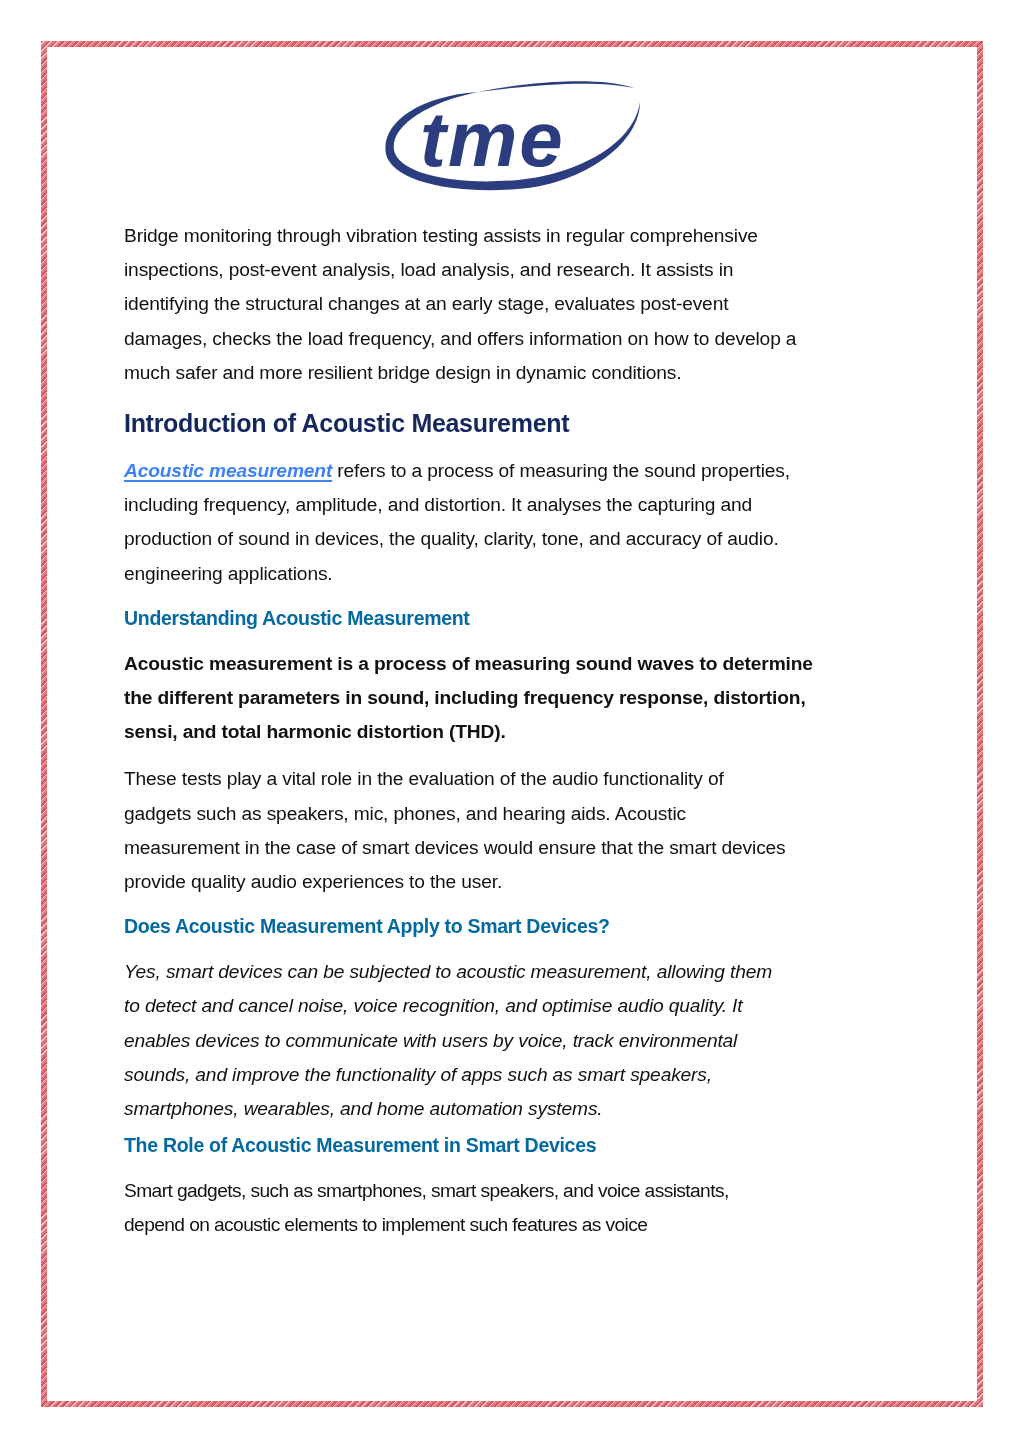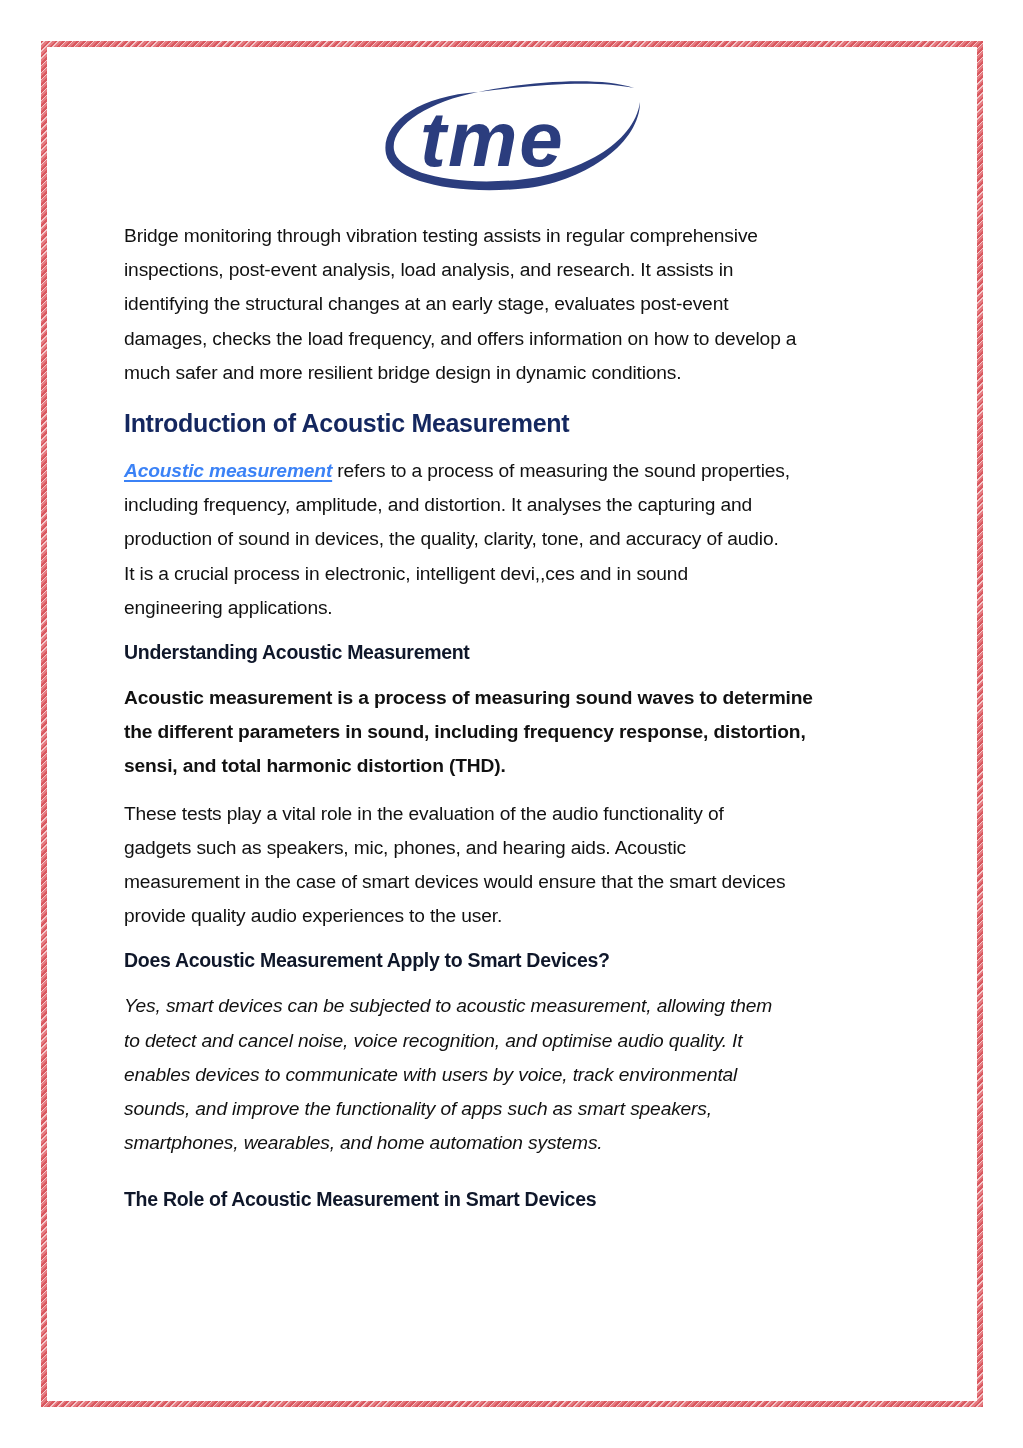--- a/index.html
+++ b/index.html
@@ -7,21 +7,21 @@
   .page-border {
     position: absolute; left: 41px; top: 41px; width: 942px; height: 1366px;
     box-sizing: border-box;
     border: 6px solid transparent;
     border-image: repeating-linear-gradient(135deg, #d9585f 0px, #d9585f 2px, #f4c7ca 2px, #f4c7ca 3px, #e57a80 3px, #e57a80 5px) 6;
   }
   .logo { position: absolute; left: 378px; top: 74px; width: 266px; height: 124px; }
   .content { position: absolute; left: 124px; top: 222px; width: 780px; color: #111111; }
   p.body { margin: 0; font-size: 19.2px; line-height: 34.2px; letter-spacing: -0.15px; }
   .h1 { margin: 0; font-size: 25px; font-weight: bold; color: #14275f; line-height: 34px; letter-spacing: -0.3px; }
-  .h2 { margin: 0; font-size: 19.5px; font-weight: bold; color: #0f172a; line-height: 30px; letter-spacing: -0.3px; }
+  .h2 { margin: 0; font-size: 19.5px; font-weight: bold; color: #0369a1; line-height: 30px; letter-spacing: -0.3px; }
   .link { color: #3b82f6; font-weight: bold; font-style: italic; text-decoration: underline; text-decoration-thickness: 2px; text-underline-offset: 3px; }
   .last p.body { letter-spacing: -0.6px; }
 </style>
 </head>
 <body>
 
 <div class="page-border"></div>
 
 <div class="logo">
   <svg width="266" height="124" viewBox="0 0 266 124">
@@ -40,21 +40,20 @@
     <p class="body">damages, checks the load frequency, and offers information on how to develop a</p>
     <p class="body">much safer and more resilient bridge design in dynamic conditions.</p>
   </div>
 
   <h1 class="h1" style="margin-top:16px;">Introduction of Acoustic Measurement</h1>
 
   <div style="margin-top:14px;">
     <p class="body"><a class="link">Acoustic measurement</a><span> refers to a process of measuring the sound properties,</span></p>
     <p class="body">including frequency, amplitude, and distortion. It analyses the capturing and</p>
     <p class="body">production of sound in devices, the quality, clarity, tone, and accuracy of audio.</p>
-    <p class="body">It is a crucial process in electronic, intelligent devi,,ces and in sound</p>
     <p class="body">engineering applications.</p>
   </div>
 
   <h2 class="h2" style="margin-top:12px;">Understanding Acoustic Measurement</h2>
 
   <div style="margin-top:14px;font-weight:bold;">
     <p class="body">Acoustic measurement is a process of measuring sound waves to determine</p>
     <p class="body">the different parameters in sound, including frequency response, distortion,</p>
     <p class="body">sensi, and total harmonic distortion (THD).</p>
   </div>
@@ -69,16 +68,20 @@
   <h2 class="h2" style="margin-top:12px;">Does Acoustic Measurement Apply to Smart Devices?</h2>
 
   <div style="margin-top:14px;font-style:italic;">
     <p class="body">Yes, smart devices can be subjected to acoustic measurement, allowing them</p>
     <p class="body">to detect and cancel noise, voice recognition, and optimise audio quality. It</p>
     <p class="body">enables devices to communicate with users by voice, track environmental</p>
     <p class="body">sounds, and improve the functionality of apps such as smart speakers,</p>
     <p class="body">smartphones, wearables, and home automation systems.</p>
   </div>
 
-  <h2 class="h2" style="margin-top:24px;">The Role of Acoustic Measurement in Smart Devices</h2>
+  <h2 class="h2" style="margin-top:4px;">The Role of Acoustic Measurement in Smart Devices</h2>
 
+  <div class="last" style="margin-top:14px;">
+    <p class="body">Smart gadgets, such as smartphones, smart speakers, and voice assistants,</p>
+    <p class="body">depend on acoustic elements to implement such features as voice</p>
+  </div>
 
 </div>
 
 </body></html>

